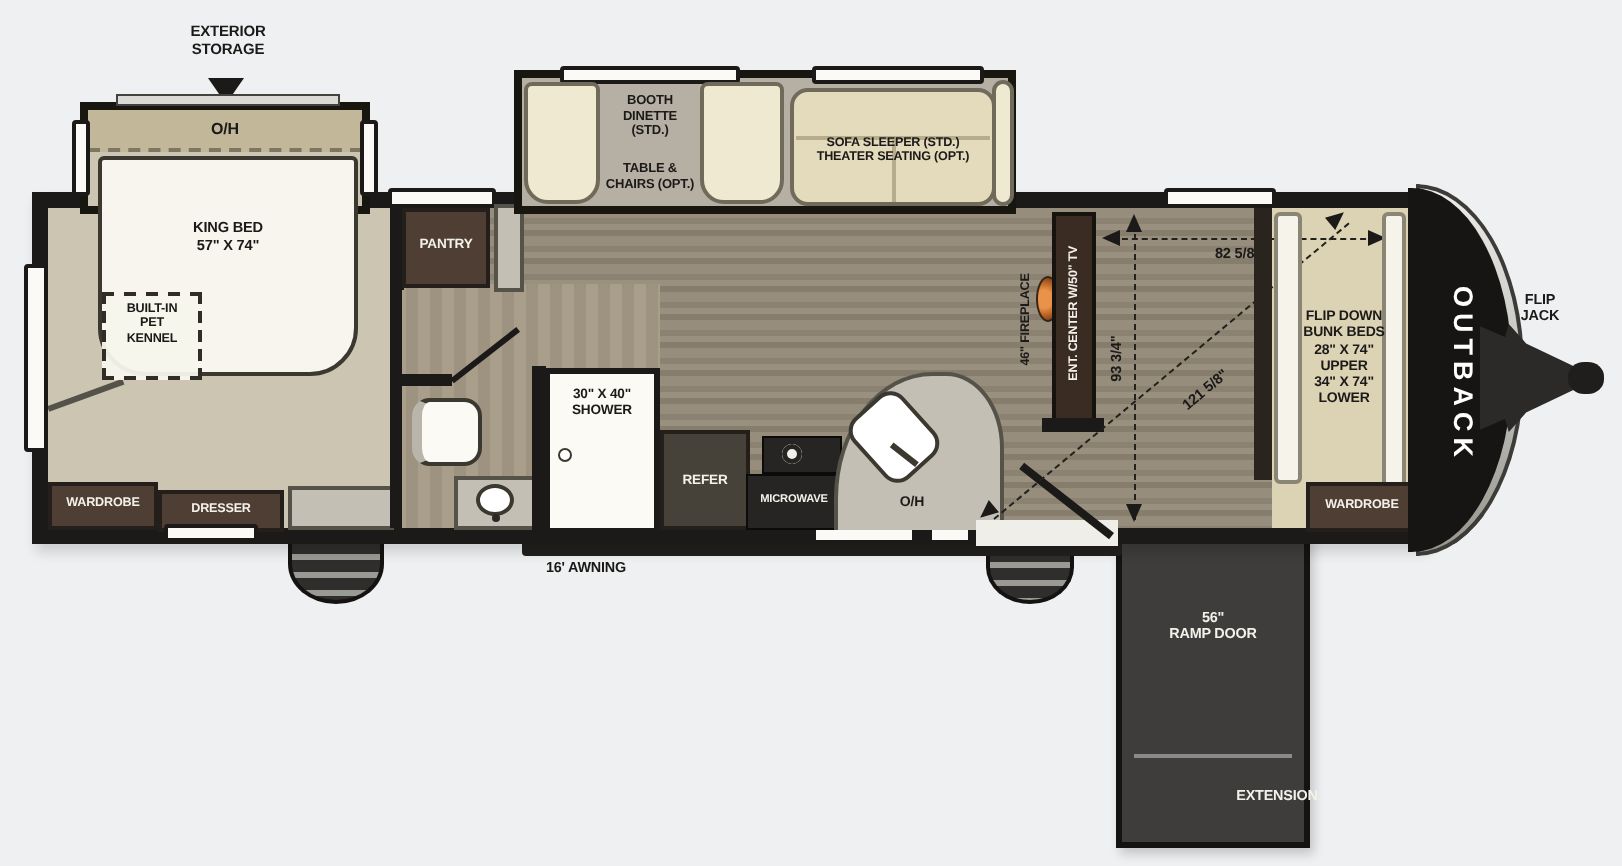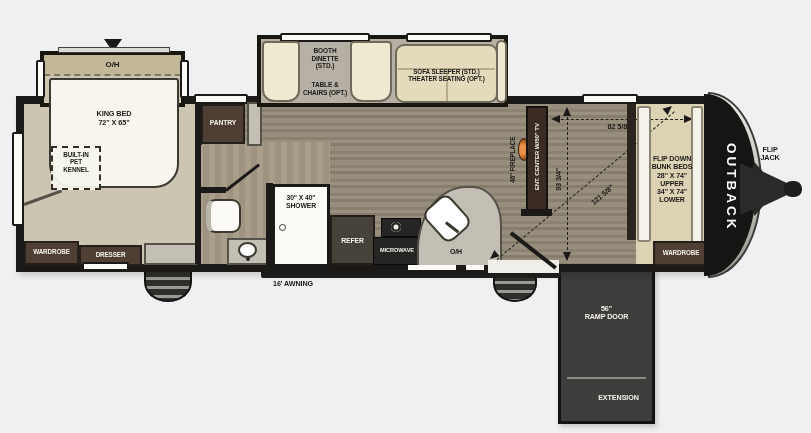--- a/index.html
+++ b/index.html
@@ -24,52 +24,54 @@
 </style>
 </head>
 <body>
 
 <div id="stage">
 
   <div class="a" style="left:558px;top:266px;width:97px;height:158px;background:#3e3d3b;border:3px solid #141312;box-shadow:2px 3px 5px rgba(0,0,0,0.18);"></div>
   <div class="lbl wlbl" style="left:560px;top:305px;width:93px;font-size:7.2px;">56"
 RAMP DOOR</div>
   <div class="a" style="left:567px;top:377px;width:79px;height:2px;background:#8a8a86;"></div>
-  <div class="lbl wlbl" style="left:572px;top:394px;width:93px;font-size:7.2px;">EXTENSION</div>
+  <div class="lbl wlbl" style="left:592px;top:394px;width:93px;font-size:7.2px;">EXTENSION</div>
 
   <div class="a ridged" style="left:144px;top:262px;width:48px;height:40px;"></div>
   <div class="a ridged" style="left:493px;top:266px;width:44px;height:36px;"></div>
 
   <div class="a" style="left:261px;top:270px;width:300px;height:8px;background:#21201e;border-radius:2px;"></div>
   <div class="lbl" style="left:260px;top:280px;width:66px;font-size:7.2px;">16' AWNING</div>
 
   <div class="a" style="left:16px;top:96px;width:698px;height:176px;border:8px solid #1b1a18;
               background:repeating-linear-gradient(180deg,#968d7d 0 5px,#8b8272 5px 8px,#99907f 8px 11px,#867d6d 11px 14px);
               box-shadow:2px 4px 6px rgba(0,0,0,0.15);"></div>
 
   <div class="a" style="left:197px;top:142px;width:133px;height:122px;
               background:repeating-linear-gradient(90deg,#a89e8a 0 6px,#9d9380 6px 12px);"></div>
 
   <div class="a" style="left:636px;top:104px;width:70px;height:160px;background:#dcd3b5;"></div>
 
   <div class="a" style="left:24px;top:104px;width:173px;height:160px;background:#ccc5b2;"></div>
   <div class="a" style="left:24px;top:203px;width:40px;height:2.5px;background:#55524a;transform:rotate(-20deg);transform-origin:left center;"></div>
 
+  <div class="lbl" style="left:72px;top:12px;width:84px;font-size:7.5px;">EXTERIOR
+STORAGE</div>
   <div class="a arr" style="left:104px;top:39px;border-width:13px 9px 0 9px;border-top-color:#1b1a18;"></div>
 
   <div class="a" style="left:40px;top:51px;width:145px;height:56px;border:4px solid #17160f;background:#ccc5b2;"></div>
   <div class="a" style="left:58px;top:47px;width:112px;height:6px;background:#dcdad4;border:1px solid #44423c;"></div>
   <div class="a" style="left:44px;top:55px;width:137px;height:21px;background:#c3b79a;border-bottom:2px dashed #7e7563;"></div>
   <div class="lbl" style="left:44px;top:60px;width:137px;font-size:8px;">O/H</div>
   <div class="a win" style="left:36px;top:60px;width:9px;height:38px;"></div>
   <div class="a win" style="left:180px;top:60px;width:9px;height:38px;"></div>
 
   <div class="a" style="left:49px;top:78px;width:130px;height:110px;background:#f7f5ed;border:2px solid #3a382f;border-radius:3px 3px 24px 24px;"></div>
   <div class="lbl" style="left:49px;top:110px;width:130px;font-size:7.3px;">KING BED
-72" X 65"</div>
+57" X 74"</div>
 
   <div class="a" style="left:51px;top:146px;width:50px;height:44px;background:rgba(247,245,237,0.95);border:2px dashed #2f2d26;"></div>
   <div class="lbl" style="left:51px;top:151px;width:50px;font-size:6.3px;">BUILT-IN
 PET
 KENNEL</div>
 
   <div class="a brown" style="left:24px;top:241px;width:55px;height:24px;"></div>
   <div class="lbl wlbl" style="left:24px;top:248px;width:55px;font-size:6.3px;">WARDROBE</div>
   <div class="a brown" style="left:79px;top:245px;width:63px;height:21px;"></div>
   <div class="lbl wlbl" style="left:79px;top:251px;width:63px;font-size:6.3px;">DRESSER</div>

